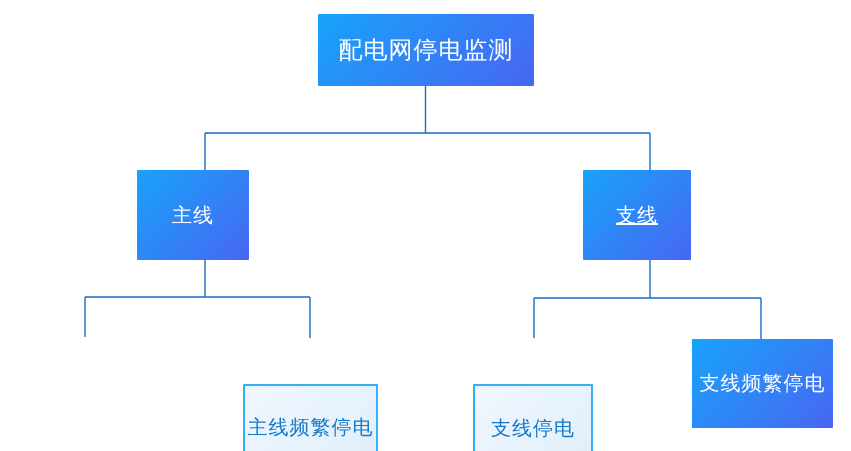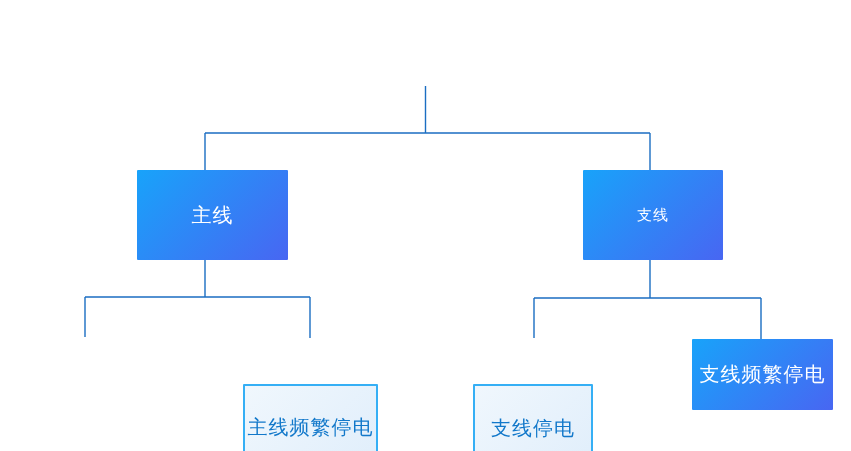--- a/index.html
+++ b/index.html
@@ -36,41 +36,44 @@
     background: linear-gradient(135deg, var(--grad-start, #18a3fa) 0%, var(--grad-end, #4866f2) 100%);
     color: #ffffff;
   }
   .node.outline {
     background: linear-gradient(135deg, #f0f7fd 0%, var(--light-fill, #e0eefb) 100%);
     border: 2px solid var(--light-border, #35aff5);
     color: var(--light-text, #1278ca);
     margin-top: 46px;
   }
   .node-root   { left: 318px; top: 14px;  width: 216px; height: 72px; font-size: 24px; }
-  .node-main   { left: 137px; top: 170px; width: 151px; height: 90px; font-size: 20px; }
-  .node-branch { left: 583px; top: 170px; width: 140px; height: 90px; font-size: 15px; }
+  .node-main   { left: 137px; top: 170px; width: 112px; height: 90px; font-size: 20px; }
+  .node-branch { left: 583px; top: 170px; width: 108px; height: 90px; font-size: 20px; text-decoration: underline; }
   .node-main-outage     { left: 18px;  top: 337px; width: 135px; height: 93px; font-size: 20px; }
   .node-main-frequent   { left: 243px; top: 338px; width: 135px; height: 87px; font-size: 20px; }
   .node-branch-outage   { left: 473px; top: 338px; width: 120px; height: 89px; font-size: 20px; }
-  .node-branch-frequent { left: 692px; top: 339px; width: 141px; height: 71px; font-size: 20px; }
+  .node-branch-frequent { left: 692px; top: 339px; width: 141px; height: 89px; font-size: 20px; }
 </style>
 </head>
 <body>
 
 <div class="canvas">
 
   <svg class="connectors" width="851" height="451" viewBox="0 0 851 451" xmlns="http://www.w3.org/2000/svg">
 
     <path d="M 425.5 86 L 425.5 133 M 205 133 L 650 133 M 205 133 L 205 170 M 650 133 L 650 170" fill="none" stroke="#1b6ec2" stroke-width="1.4"></path>
 
     <path d="M 205 260 L 205 297 M 85 297 L 310 297 M 85 297 L 85 337 M 310 297 L 310 338" fill="none" stroke="#1b6ec2" stroke-width="1.4"></path>
 
     <path d="M 650 260 L 650 298 M 534 298 L 761 298 M 534 298 L 534 338 M 761 298 L 761 339" fill="none" stroke="#1b6ec2" stroke-width="1.4"></path>
   </svg>
 
+  <div class="node solid node-root">
+    <span>配电网停电监测</span>
+  </div>
 
   <div class="node solid node-main">
     <span>主线</span>
   </div>
 
   <div class="node solid node-branch">
     <span>支线</span>
   </div>
 
 

